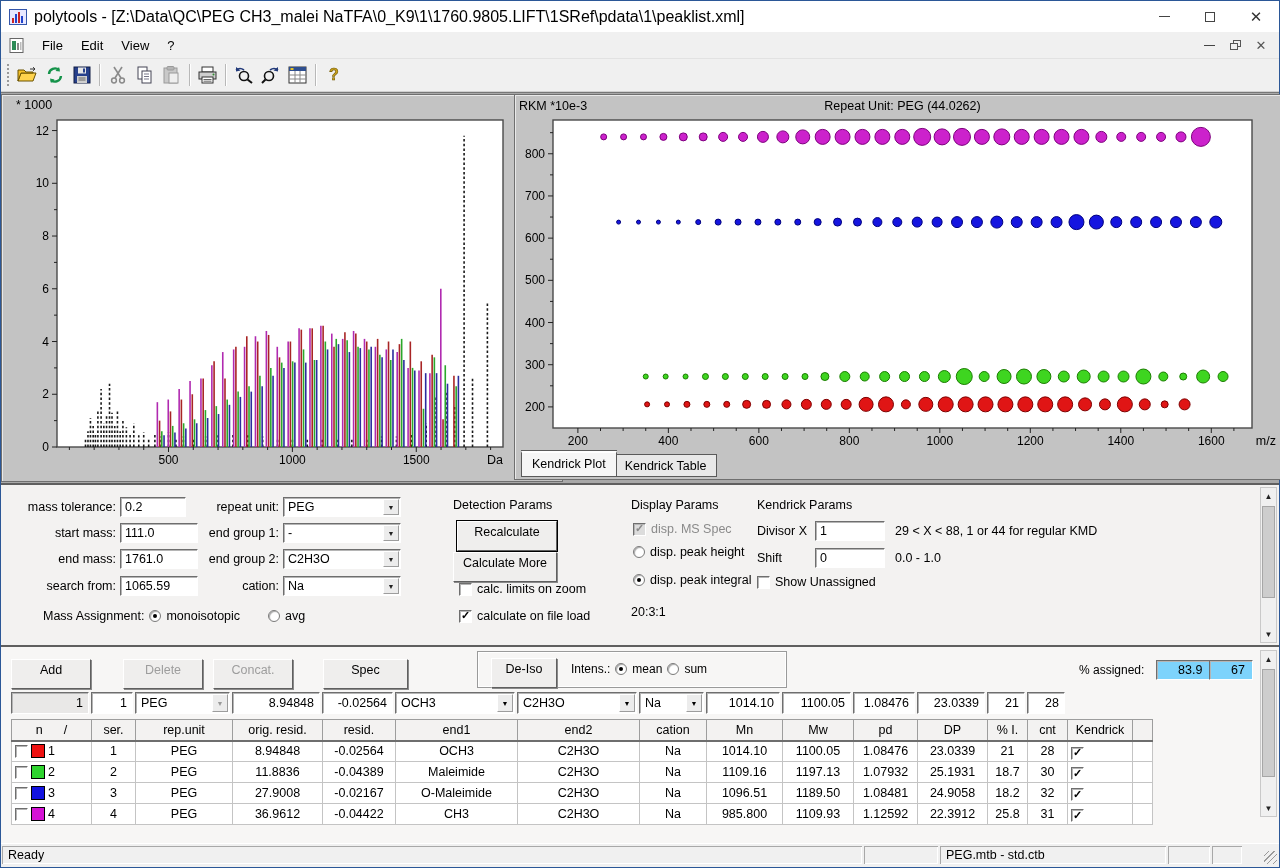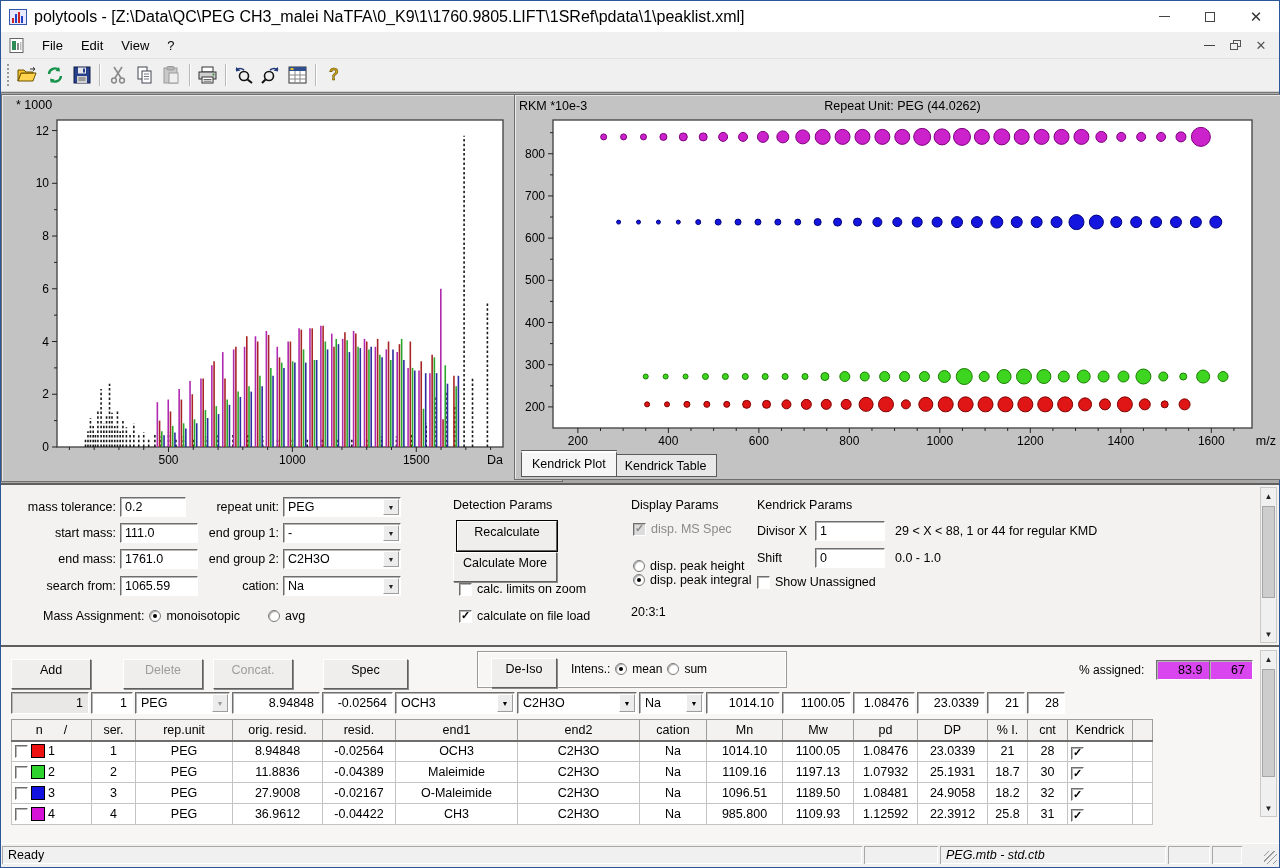--- a/index.html
+++ b/index.html
@@ -60,37 +60,37 @@
 
   
   .vscroll { position:absolute; right:2px; width:17px; background:#f0f0f0; border:1px solid #c9c9c9; display:flex; flex-direction:column; }
   .vs-btn { height:16px; display:flex; align-items:center; justify-content:center; font-size:8px; color:#222; background:#f0f0f0; }
   .vs-track { flex:1; position:relative; }
   .vs-thumb { position:absolute; left:1px; right:1px; background:#cdcdcd; border:1px solid #a6a6a6; }
 
   
   .bottom { height:198px; background:#f7f6f5; border-top:2px solid #5f5f5f; position:relative; flex:0 0 auto; }
   .grpbox { position:absolute; border:1px solid #9a9a9a; box-shadow:inset 0 0 0 1px #fff; }
-  .mini-field { position:absolute; background:#d946ef; border-top:1px solid #6e6e6e; border-left:1px solid #6e6e6e; border-bottom:1px solid #fff; border-right:1px solid #fff; box-shadow:inset 1px 1px 0 #b5b5b5; height:20px; padding:2px 21px 0; text-align:right; font-size:12.5px; }
+  .mini-field { position:absolute; background:#7dd3fc; border-top:1px solid #6e6e6e; border-left:1px solid #6e6e6e; border-bottom:1px solid #fff; border-right:1px solid #fff; box-shadow:inset 1px 1px 0 #b5b5b5; height:20px; padding:2px 21px 0; text-align:right; font-size:12.5px; }
   .editrow { position:absolute; left:10px; top:45px; height:24px; display:flex; gap:2px; }
   .ef { background:#fff; border-top:1px solid #6e6e6e; border-left:1px solid #6e6e6e; border-bottom:1px solid #fff; border-right:1px solid #fff; box-shadow:inset 1px 1px 0 #b5b5b5; height:22px; padding:3px 5px 0; text-align:right; position:relative; font-size:12.5px; }
   .ef.gray { background:#e9e8e7; }
   .ef.left { text-align:left; }
   .dtable { position:absolute; left:10px; top:72px; border:1px solid #404040; background:#fff; border-collapse:collapse; table-layout:fixed; }
   .dtable th { background:#f3f2f1; border:1px solid #9d9d9d; border-bottom:2px solid #6e6e6e; font-weight:normal; font-size:12.5px; height:21px; white-space:pre; overflow:hidden; }
   .dtable td { border:1px solid #c4c4c4; font-size:12.5px; height:21px; text-align:center; white-space:nowrap; overflow:hidden; }
   .ncell { display:flex; align-items:center; gap:3px; padding-left:3px; }
   .swatch { width:14px; height:14px; border:1px solid #000; flex:0 0 auto; }
 
   
   .statusbar { height:23px; background:#f0f0f0; border-top:1px solid #fff; box-shadow:0 -1px 0 #9a9a9a; display:flex; align-items:stretch; flex:0 0 auto; font-size:12.5px; }
   .sb-cell { box-shadow:inset 1px 1px 0 #a8a8a8, inset -1px -1px 0 #fff; margin:2px 1px; padding:2px 6px 0; white-space:nowrap; overflow:hidden; }
   .sb-ready { flex:0 0 860px; }
   .sb-e1 { flex:0 0 74px; }
-  .sb-file { flex:0 0 226px;font-style:italic; }
+  .sb-file { flex:0 0 226px; }
   .sb-e2 { flex:0 0 42px; }
   .sb-e3 { flex:0 0 30px; }
   .sb-grip { flex:1; position:relative; }
   .sb-grip::after { content:""; position:absolute; right:2px; bottom:2px; width:13px; height:13px;
     background:repeating-linear-gradient(135deg, transparent 0 3px, #9a9a9a 3px 4px); }
 </style>
 </head>
 <body>
 
 <div class="window">
@@ -693,21 +693,21 @@
     <div class="inline-row" style="left:458px; top:124px;">
       <span class="checkbox checked"></span>
       <span>calculate on  file load</span>
     </div>
 
     <span class="plabel" style="left:630px; top:13px;">Display Params</span>
     <div class="inline-row" style="left:632px; top:37px; color:#8a8a8a;">
       <span class="checkbox checked disabled"></span>
       <span>disp. MS Spec</span>
     </div>
-    <div class="inline-row" style="left:632px; top:74px;">
+    <div class="inline-row" style="left:632px; top:60px;">
       <span class="radio"></span>
       <span>disp. peak height</span>
     </div>
     <div class="inline-row" style="left:632px; top:88px;">
       <span class="radio sel"></span>
       <span>disp. peak integral</span>
     </div>
     <span class="plabel" style="left:630px; top:120px;">20:3:1</span>
 
     <span class="plabel" style="left:756px; top:13px;">Kendrick Params</span>

